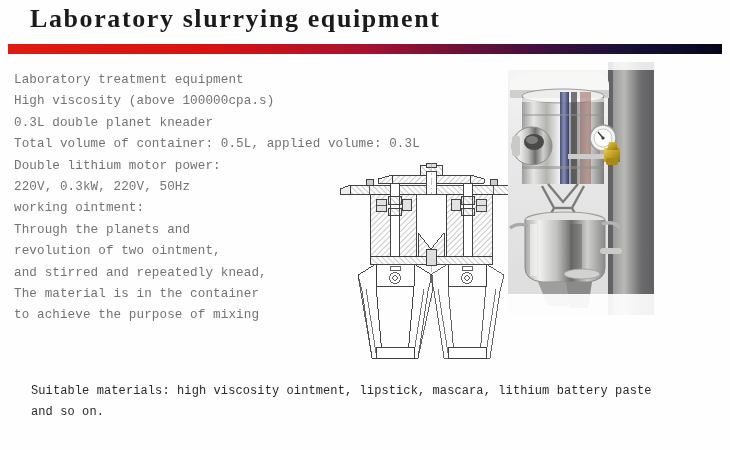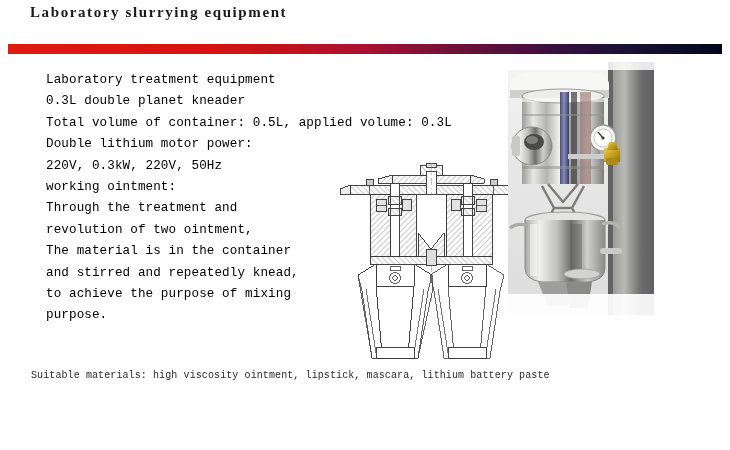--- a/index.html
+++ b/index.html
@@ -15,21 +15,21 @@
     width:730px;height:450px;
     background:#fefefe;
   }
 
   
   .title{
     position:absolute;
     left:30px;top:4px;
     font-family:"Liberation Serif","DejaVu Serif",serif;
     font-weight:bold;
-    font-size:15px;
+    font-size:26px;
     letter-spacing:1.6px;
     color:#1b1b1b;
     white-space:nowrap;
   }
 
   
   .rule{
     position:absolute;
     left:8px;top:44px;
     width:714px;height:10px;
@@ -40,36 +40,36 @@
       #6b1038 64%,
       #3a1040 76%,
       #1b1138 86%,
       #0a0c26 95%,
       #05051a 100%);
   }
 
   
   .spec{
     position:absolute;
-    left:46px;top:70px;
+    left:14px;top:70px;
     width:300px;
     font-size:12.6px;
     line-height:21.4px;
-    color:#000000;
+    color:#737373;
     letter-spacing:.1px;
     white-space:nowrap;
   }
   .spec div{height:21.4px;}
 
   
   .note{
     position:absolute;
-    left:31px;top:365px;
+    left:31px;top:381px;
     width:660px;
-    font-size:10px;
+    font-size:12px;
     line-height:21px;
     color:#2a2a2a;
     letter-spacing:.1px;
   }
   .note div{height:21px;white-space:nowrap;}
 
   
   .drawing{
     position:absolute;
     left:338px;top:163px;
@@ -90,31 +90,31 @@
 <body>
 
 <div class="page">
 
   <div class="title">Laboratory slurrying equipment</div>
 
   <div class="rule"></div>
 
   <div class="spec">
     <div>Laboratory treatment equipment</div>
+    <div>High viscosity (above 100000cpa.s)</div>
     <div>0.3L double planet kneader</div>
     <div>Total volume of container: 0.5L, applied volume: 0.3L</div>
     <div>Double lithium motor power:</div>
     <div>220V, 0.3kW, 220V, 50Hz</div>
     <div>working ointment:</div>
-    <div>Through the treatment and</div>
+    <div>Through the planets and</div>
     <div>revolution of two ointment,</div>
+    <div>and stirred and repeatedly knead,</div>
     <div>The material is in the container</div>
-    <div>and stirred and repeatedly knead,</div>
     <div>to achieve the purpose of mixing</div>
-    <div>purpose.</div>
   </div>
 
   <div class="drawing">
     <svg width="190" height="200" viewBox="0 0 190 200" xmlns="http://www.w3.org/2000/svg">
       <defs>
         <pattern id="hatchR" width="4" height="4" patternTransform="rotate(45)" patternUnits="userSpaceOnUse">
           <line x1="0" y1="0" x2="0" y2="4" stroke="#7a7a7a" stroke-width="0.8"></line>
         </pattern>
         <pattern id="hatchL" width="4" height="4" patternTransform="rotate(-45)" patternUnits="userSpaceOnUse">
           <line x1="0" y1="0" x2="0" y2="4" stroke="#7a7a7a" stroke-width="0.8"></line>
@@ -326,15 +326,16 @@
       <path d="M30 220 L40 244 L60 244 L68 220 Z" fill="#9e9e9c"></path>
       <path d="M58 220 L62 246 L80 246 L84 220 Z" fill="#8a8a88"></path>
 
       <rect x="0" y="232" width="146" height="21" fill="#ffffff" opacity=".92"></rect>
       <rect x="0" y="0" width="146" height="8" fill="#ffffff" opacity=".85"></rect>
     </svg>
   </div>
 
   <div class="note">
     <div>Suitable materials: high viscosity ointment, lipstick, mascara, lithium battery paste</div>
+    <div>and so on.</div>
   </div>
 
 </div>
 
 </body></html>

